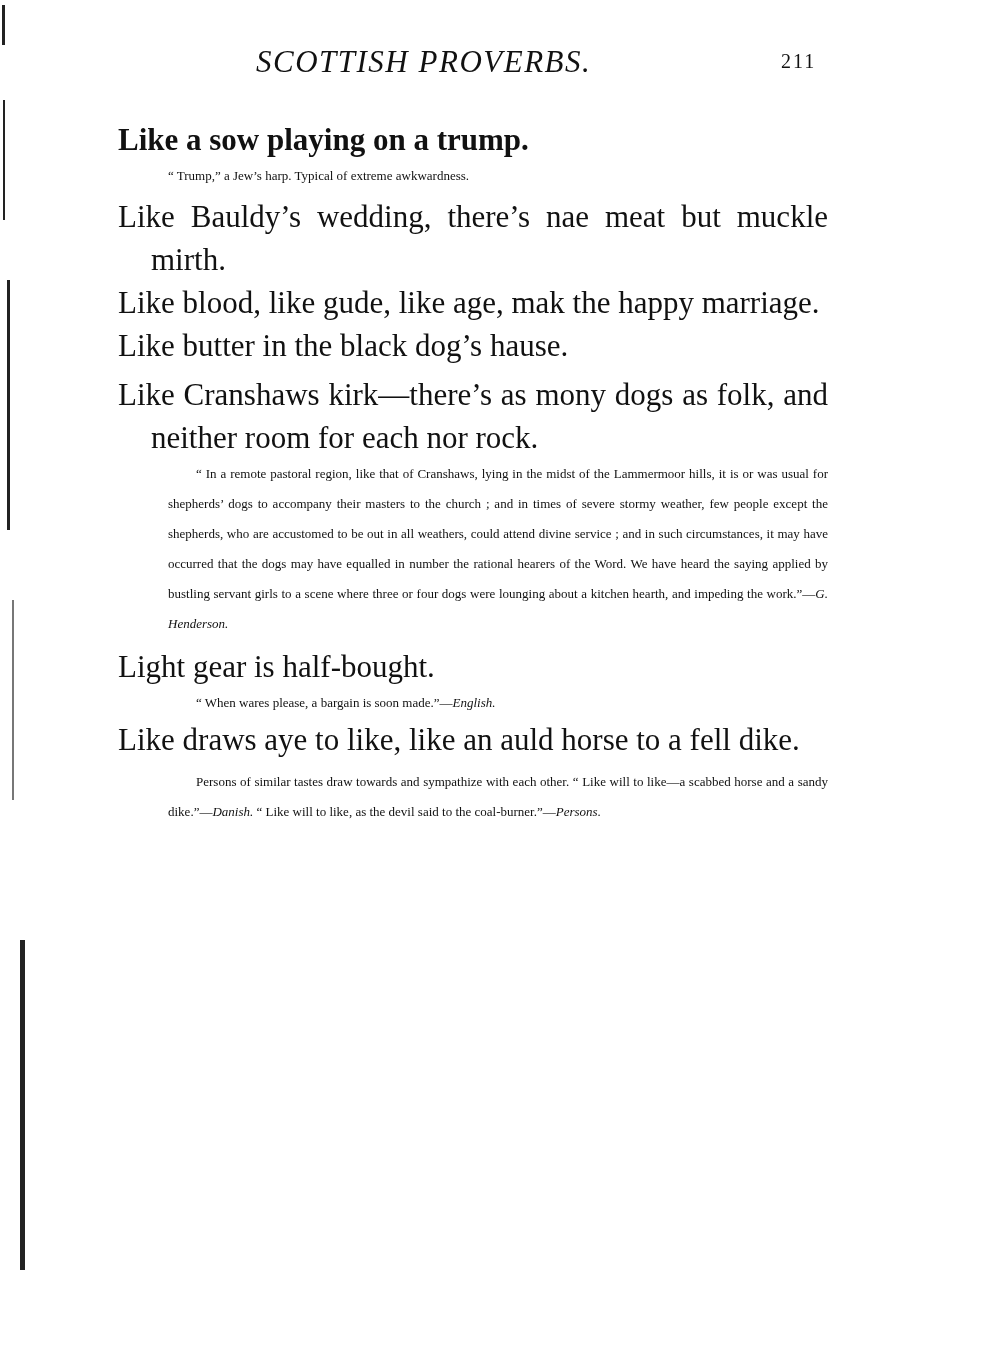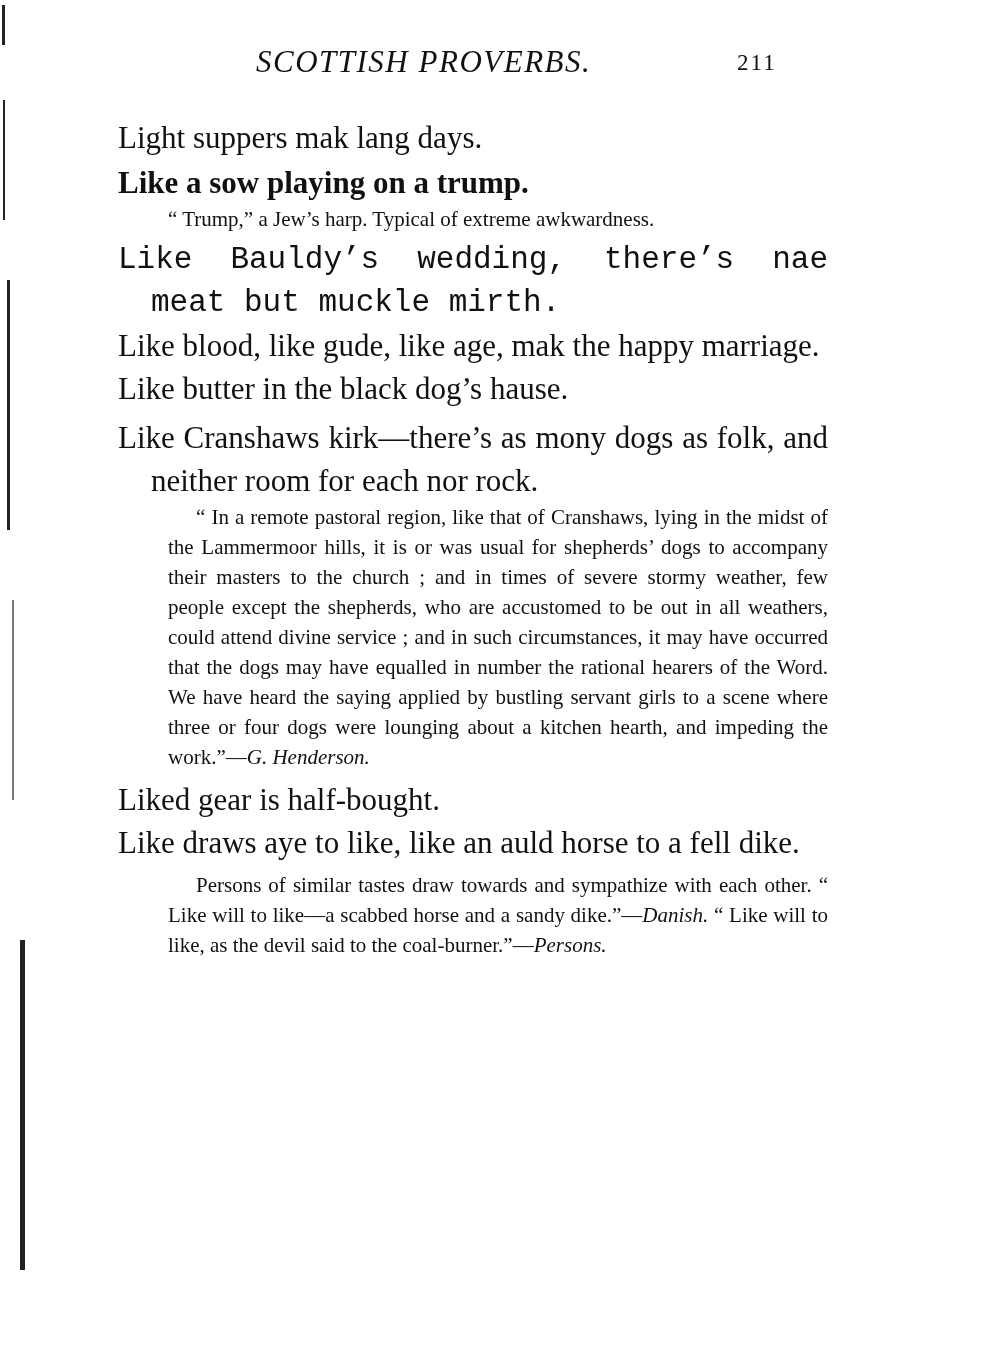--- a/index.html
+++ b/index.html
@@ -2,57 +2,59 @@
 <html><head>
 <meta charset="utf-8">
 <style>
   html, body { margin: 0; padding: 0; background: #ffffff; }
   body { width: 1000px; height: 1351px; position: relative; overflow: hidden;
          font-family: "Liberation Serif", "DejaVu Serif", serif; color: #111; }
   .edge { position: absolute; background: #222; }
   .page { position: absolute; left: 0; top: 0; width: 1000px; height: 1351px; }
   .running-head { position: absolute; top: 44px; left: 256px; font-size: 31px; font-style: italic;
                   letter-spacing: 1.5px; }
-  .folio { position: absolute; top: 50px; left: 737px; font-size: 23px; letter-spacing: 2px; }
+  .folio { position: absolute; top: 50px; left: 781px; font-size: 20px; letter-spacing: 2px; }
   .body { position: absolute; left: 118px; top: 116px; width: 710px; }
   .proverb { font-size: 31px; line-height: 43px; text-align: justify; padding-left: 33px; text-indent: -33px; margin: 0; }
-  .note { font-size: 21px; line-height: 30px; text-align: justify; margin: 0 0 0 50px;
+  .note { font-size: 13px; line-height: 30px; text-align: justify; margin: 0 0 0 50px;
           text-indent: 0; }
   .note.indent { text-indent: 28px; margin-left: 50px; }
   .src { font-style: italic; }
 </style>
 </head>
 <body>
 
 <div class="page">
   <div class="edge" style="left:2px;top:5px;width:3px;height:40px;"></div>
   <div class="edge" style="left:3px;top:100px;width:2px;height:120px;"></div>
   <div class="edge" style="left:7px;top:280px;width:3px;height:250px;"></div>
   <div class="edge" style="left:12px;top:600px;width:2px;height:200px;background:#777;"></div>
   <div class="edge" style="left:20px;top:940px;width:5px;height:330px;"></div>
 
   <div class="running-head">SCOTTISH PROVERBS.</div>
   <div class="folio">211</div>
 
   <div class="body">
-    <p class="proverb" style="margin-top:0;">Light suppers mak lang days.</p>
 
     <p class="proverb" style="margin-top:2px;font-weight:bold;">Like a sow playing on a trump.</p>
     <p class="note indent" style="margin-left:0;padding-left:50px;text-indent:0;">“ Trump,” a Jew’s harp.  Typical of extreme awkwardness.</p>
 
-    <p class="proverb" style="margin-top:4px;font-family:Liberation Mono, monospace;">Like Bauldy’s wedding, there’s nae meat but muckle mirth.</p>
+    <p class="proverb" style="margin-top:4px;">Like Bauldy’s wedding, there’s nae meat but muckle mirth.</p>
     <p class="proverb" style="margin-top:0;">Like blood, like gude, like age, mak the happy marriage.</p>
 
     <p class="proverb">Like butter in the black dog’s hause.</p>
 
     <p class="proverb" style="margin-top:6px;">Like Cranshaws kirk—there’s as mony dogs as folk, and neither room for each nor rock.</p>
     <p class="note indent">
       <span>“ In a remote pastoral region, like that of Cranshaws, lying in the midst of the Lammermoor hills, it is or was usual for shepherds’ dogs to accompany their masters to the church ; and in times of severe stormy weather, few people except the shepherds, who are accustomed to be out in all weathers, could attend divine service ; and in such circumstances, it may have occurred that the dogs may have equalled in number the rational hearers of the Word.  We have heard the saying applied by bustling servant girls to a scene where three or four dogs were lounging about a kitchen hearth, and impeding the work.”—</span><span class="src">G. Henderson.</span>
     </p>
 
-    <p class="proverb" style="margin-top:6px;">Liked gear is half-bought.</p>
+    <p class="proverb" style="margin-top:6px;">Light gear is half-bought.</p>
+    <p class="note indent">
+      <span>“ When wares please, a bargain is soon made.”—</span><span class="src">English.</span>
+    </p>
 
     <p class="proverb">Like draws aye to like, like an auld horse to a fell dike.</p>
     <p class="note indent" style="margin-top:6px;">
       <span>Persons of similar tastes draw towards and sympathize with each other.  “ Like will to like—a scabbed horse and a sandy dike.”—</span><span class="src">Danish.</span><span>  “ Like will to like, as the devil said to the coal-burner.”—</span><span class="src">Persons.</span>
     </p>
   </div>
 </div>
 
 </body></html>

